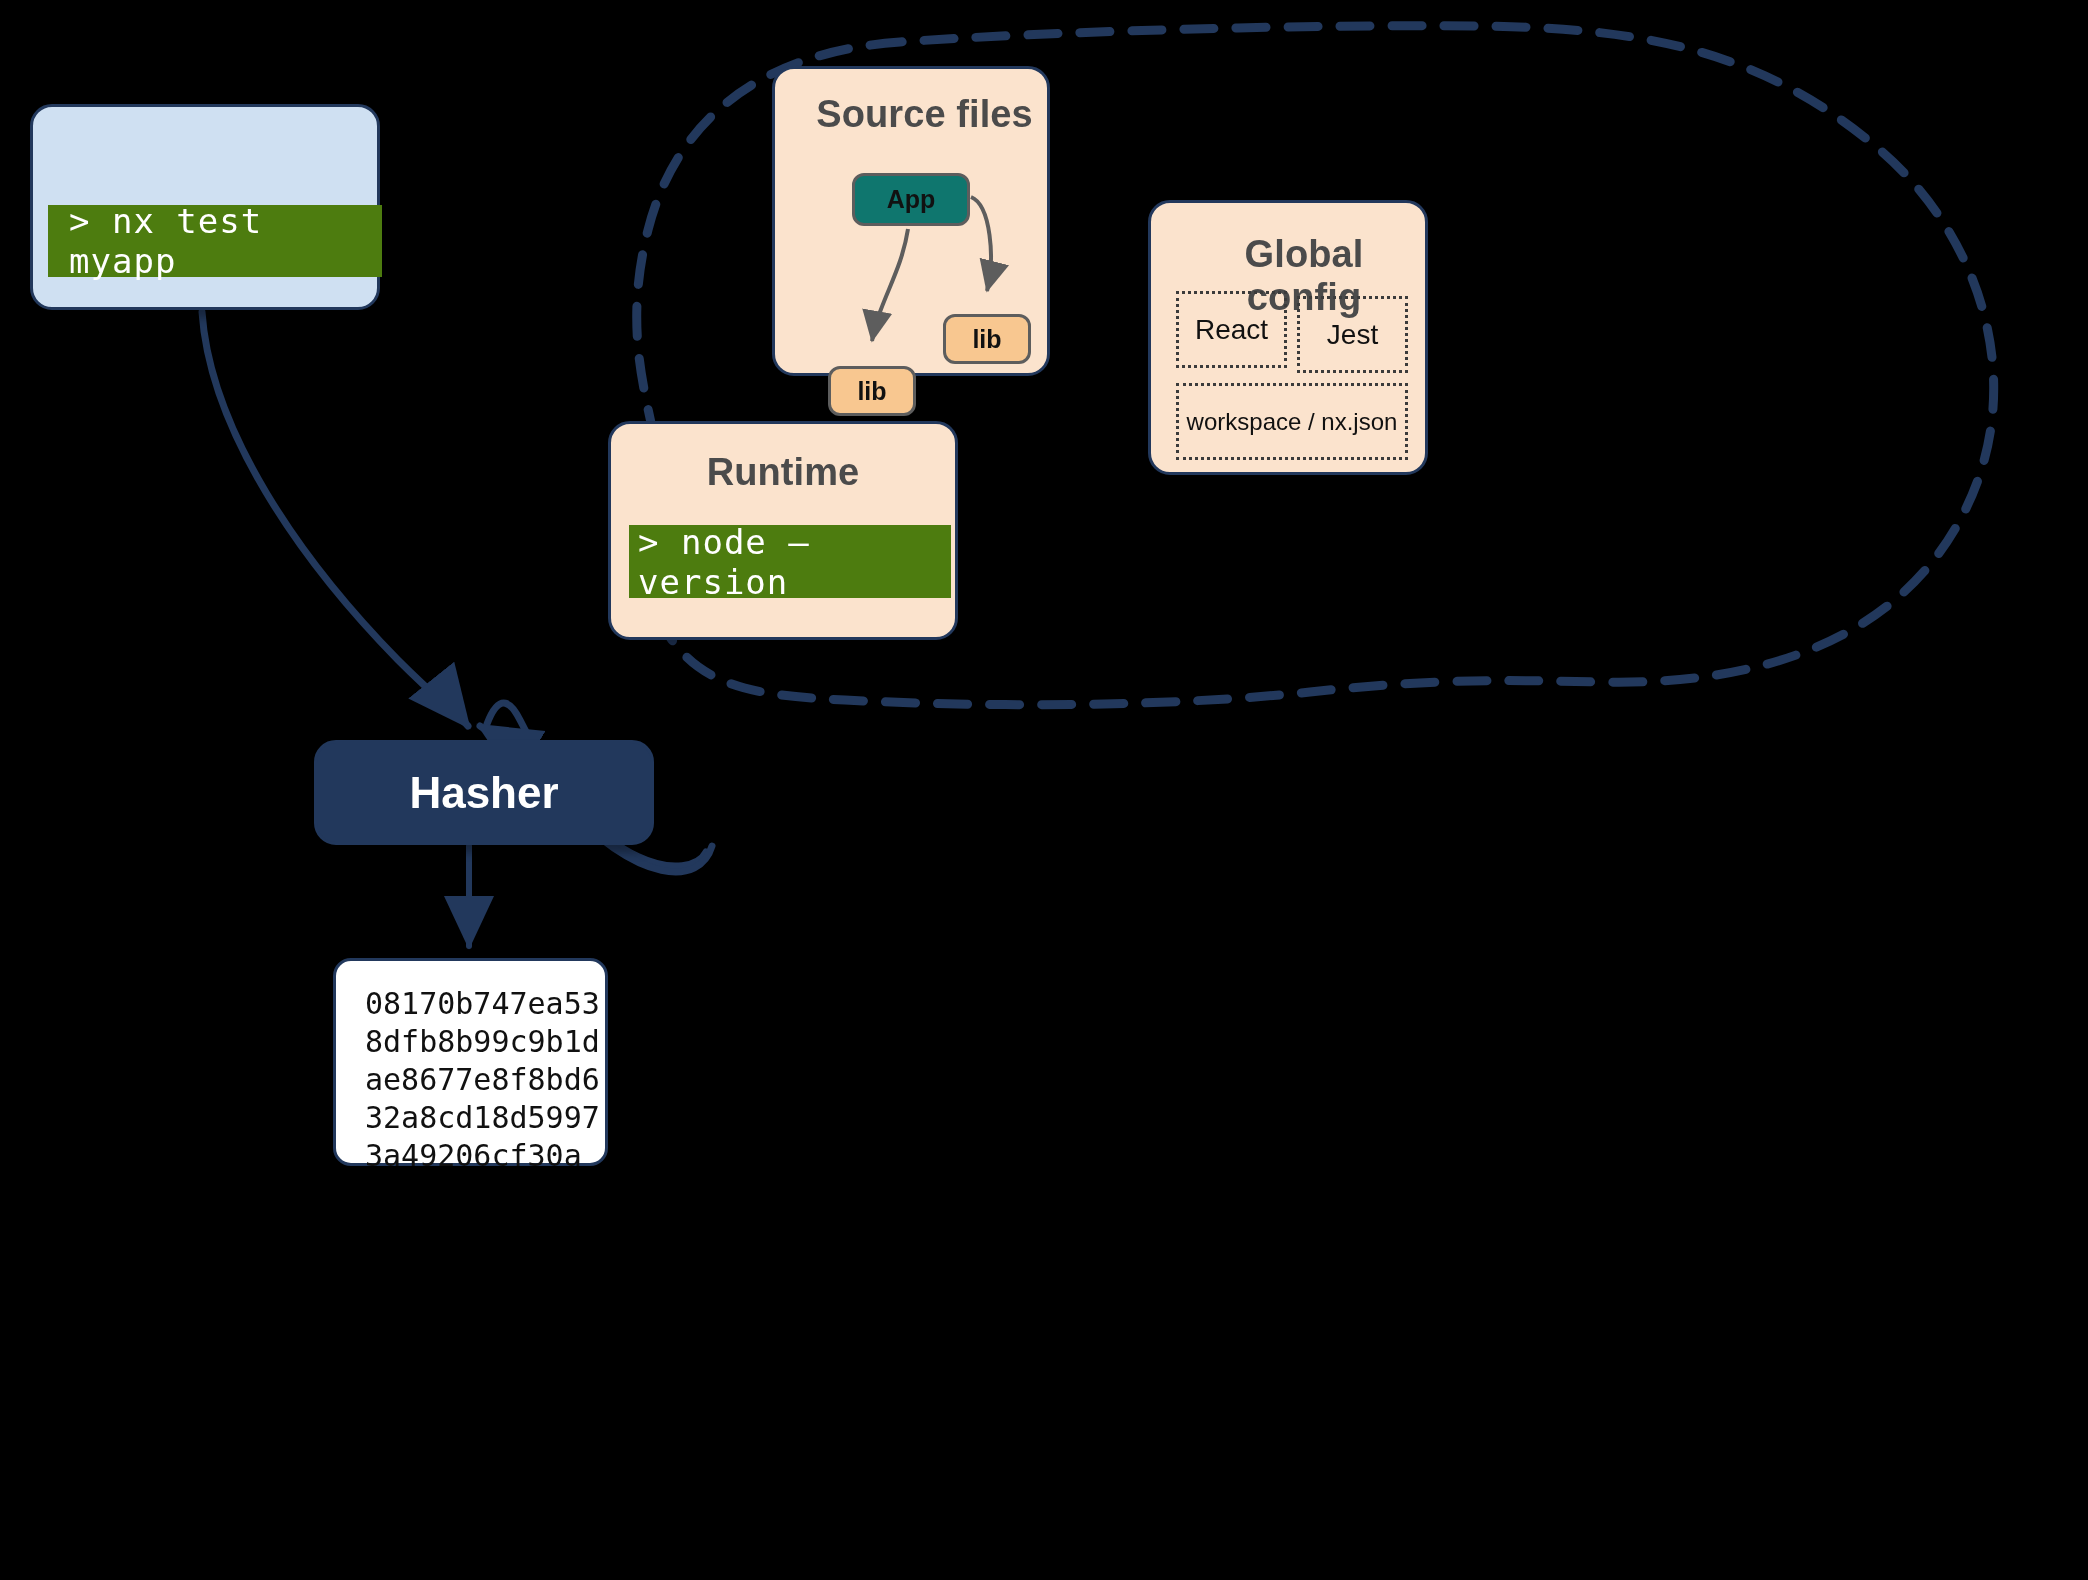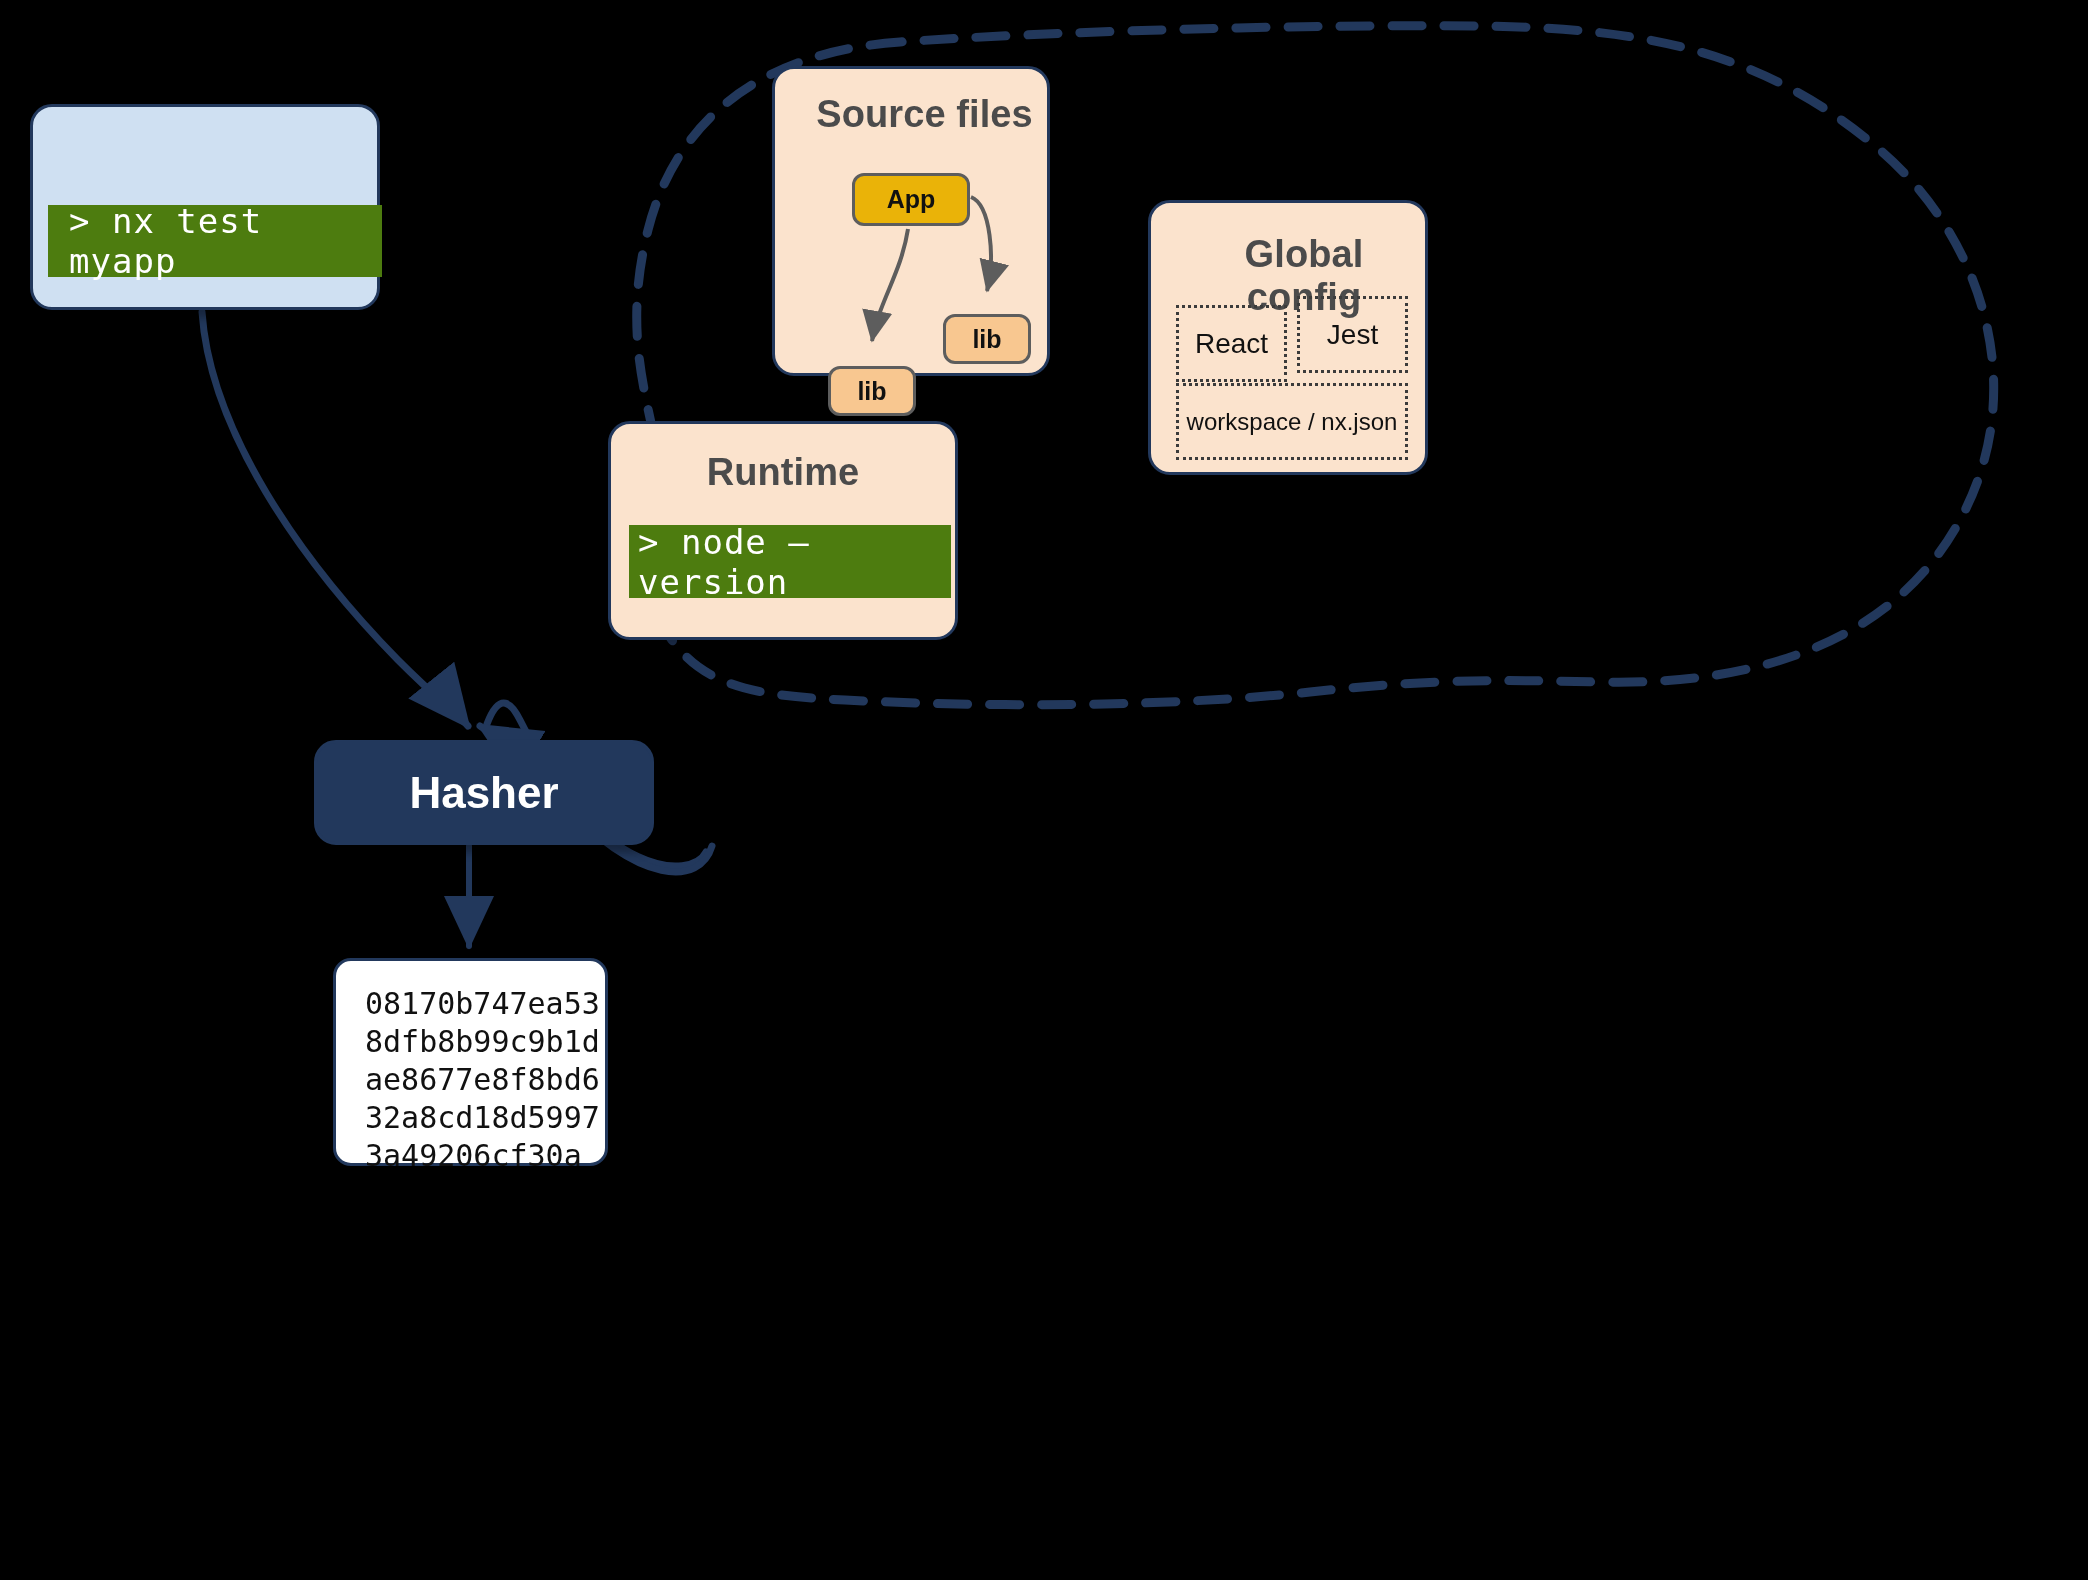--- a/index.html
+++ b/index.html
@@ -26,31 +26,31 @@
 
   #op-term{position:absolute;left:15px;top:98px;width:313px;height:72px;padding-left:21px;}
 
   
   #src-node{left:772px;top:66px;width:278px;height:310px;background:#fbe3cd;padding-left:27px;}
   #src-node .node-title{margin-top:24px;font-size:38px;}
 
   .code-node{position:absolute;box-sizing:border-box;border:3px solid #5d5d5d;
              border-radius:12px;display:flex;align-items:center;justify-content:center;
              font-size:25px;font-weight:700;color:#111;}
-  #n-app{left:77px;top:104px;width:118px;height:53px;background:#eab308;}
+  #n-app{left:77px;top:104px;width:118px;height:53px;background:#0f766e;}
   #n-lib-right{left:168px;top:245px;width:88px;height:50px;background:#f8c790;}
   #n-lib-left{left:53px;top:297px;width:88px;height:50px;background:#f8c790;}
 
   
   #cfg-node{left:1148px;top:200px;width:280px;height:275px;background:#fbe3cd;padding-left:32px;}
   #cfg-node .node-title{margin-top:30px;font-size:38px;}
   .cfg-cell{position:absolute;box-sizing:border-box;border:3px dotted #3b3b3b;
             display:flex;align-items:center;justify-content:center;
             font-size:28px;color:#111;}
-  #cfg-react{left:25px;top:102px;width:111px;height:77px;}
+  #cfg-react{left:25px;top:88px;width:111px;height:77px;}
   #cfg-jest{left:146px;top:93px;width:111px;height:77px;}
   #cfg-ws{left:25px;top:180px;width:232px;height:77px;font-size:24px;}
 
   
   #rt-node{left:608px;top:421px;width:350px;height:219px;background:#fbe3cd;}
   #rt-node .node-title{margin-top:27px;font-size:38px;}
   #rt-term{position:absolute;left:18px;top:101px;width:313px;height:73px;padding-left:9px;}
 
   
   #hasher-node{left:298px;top:740px;width:340px;height:105px;background:#22385c;

